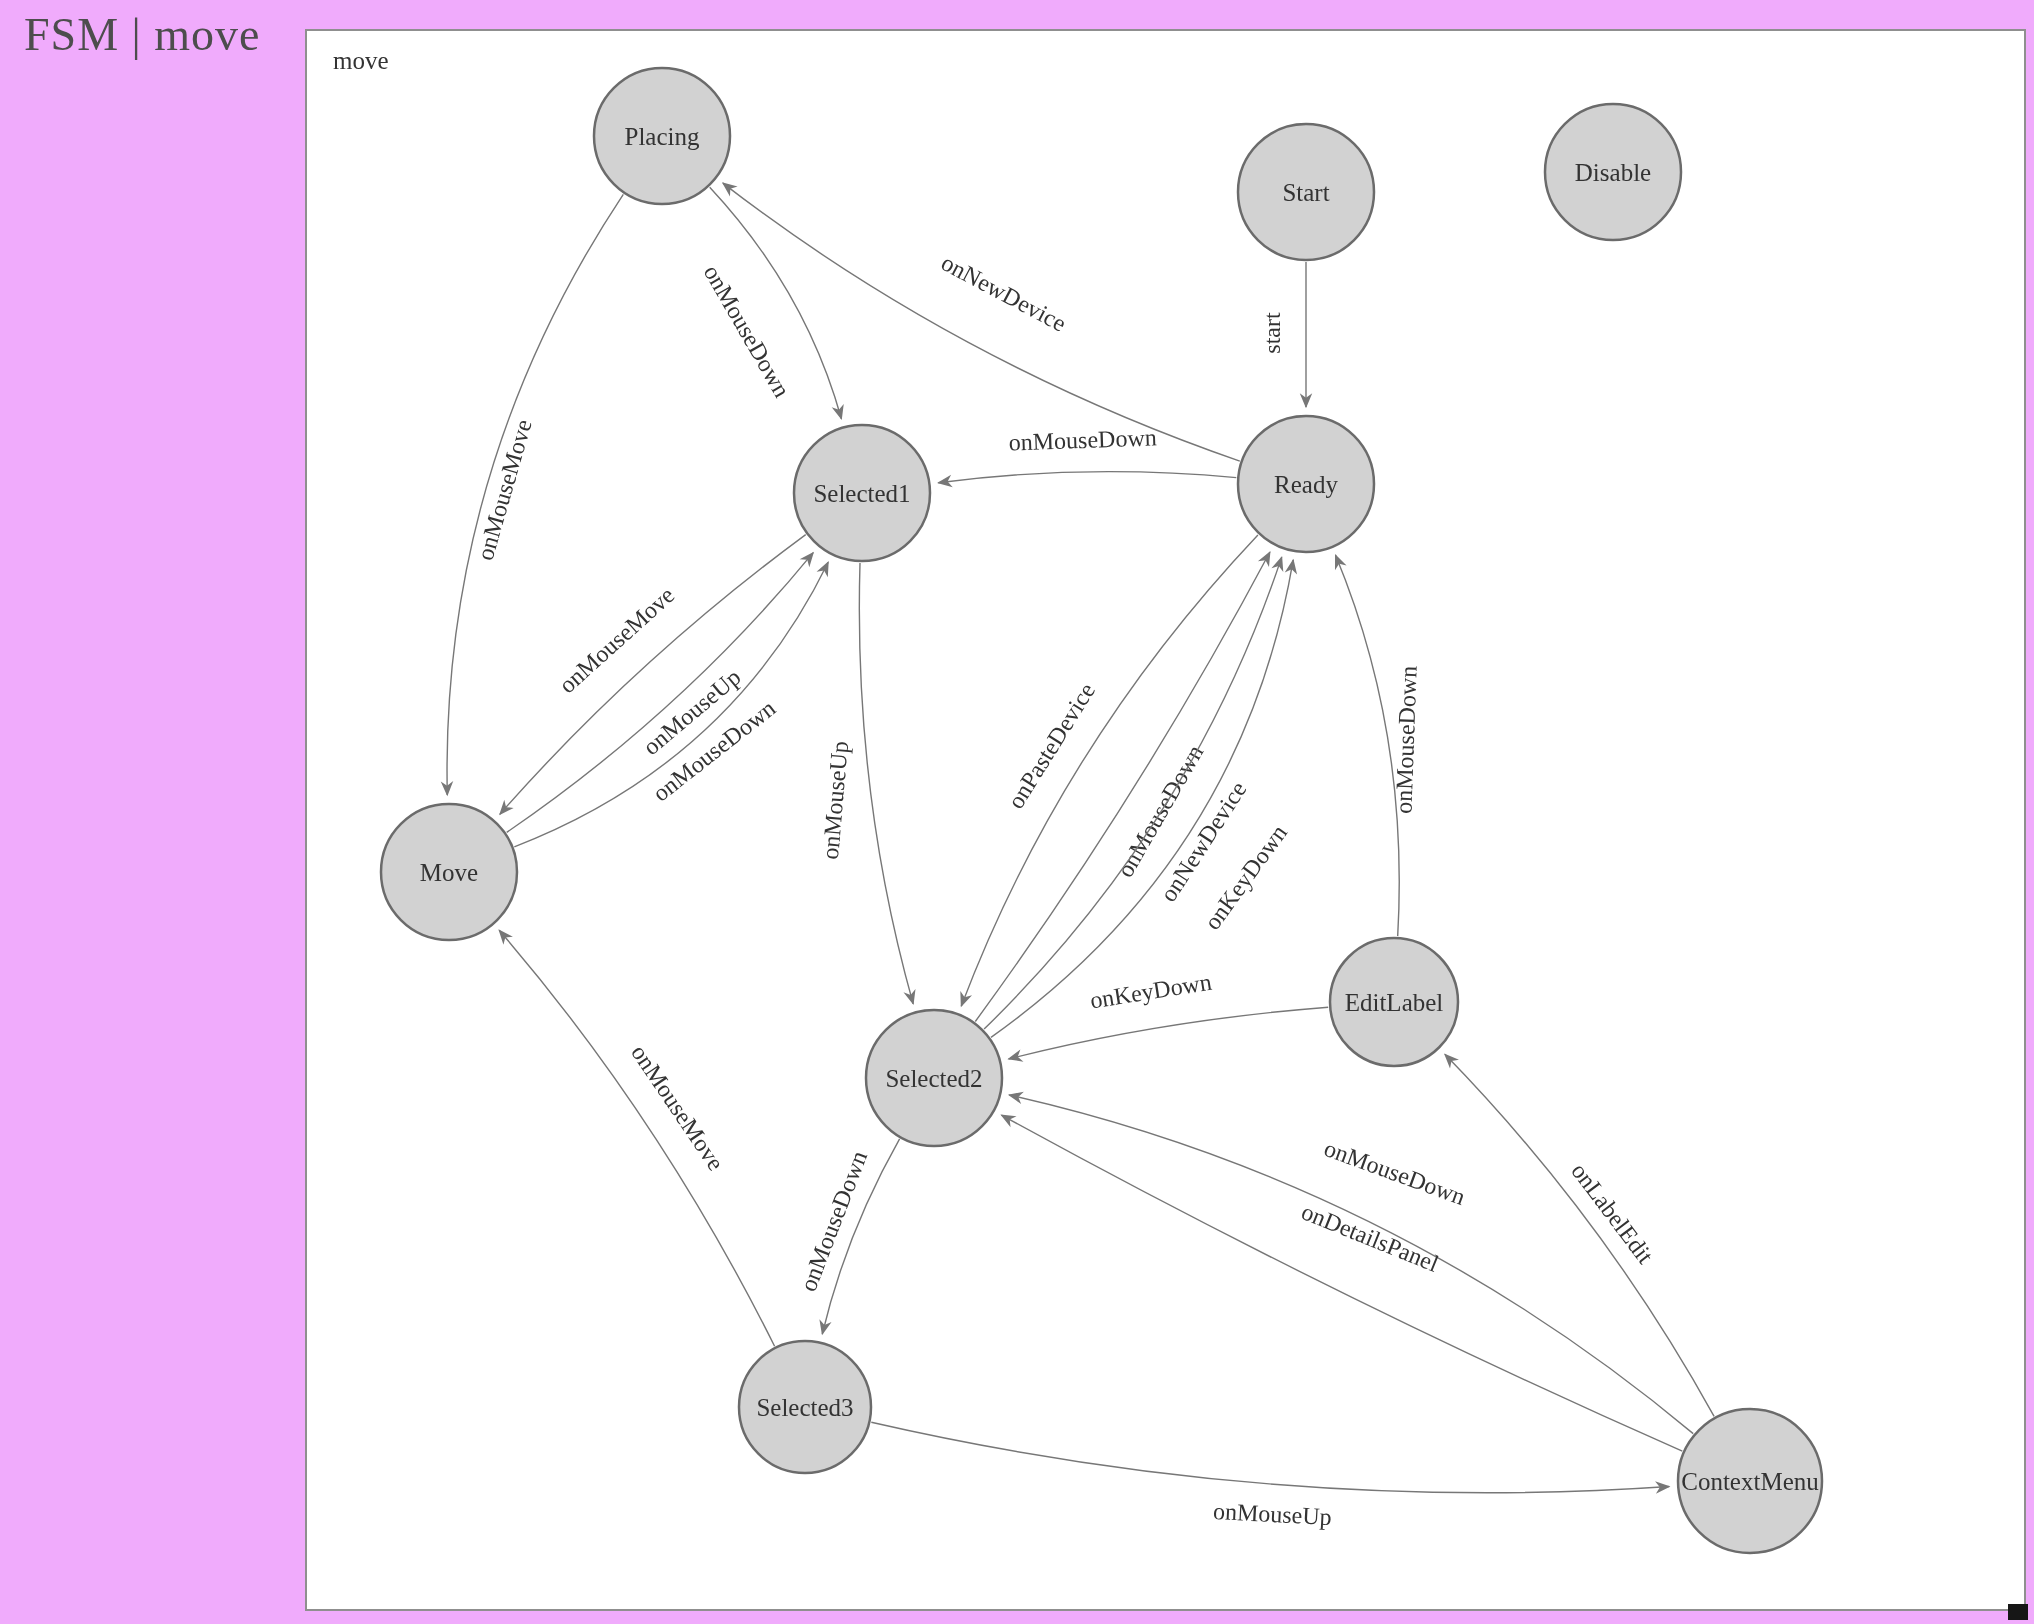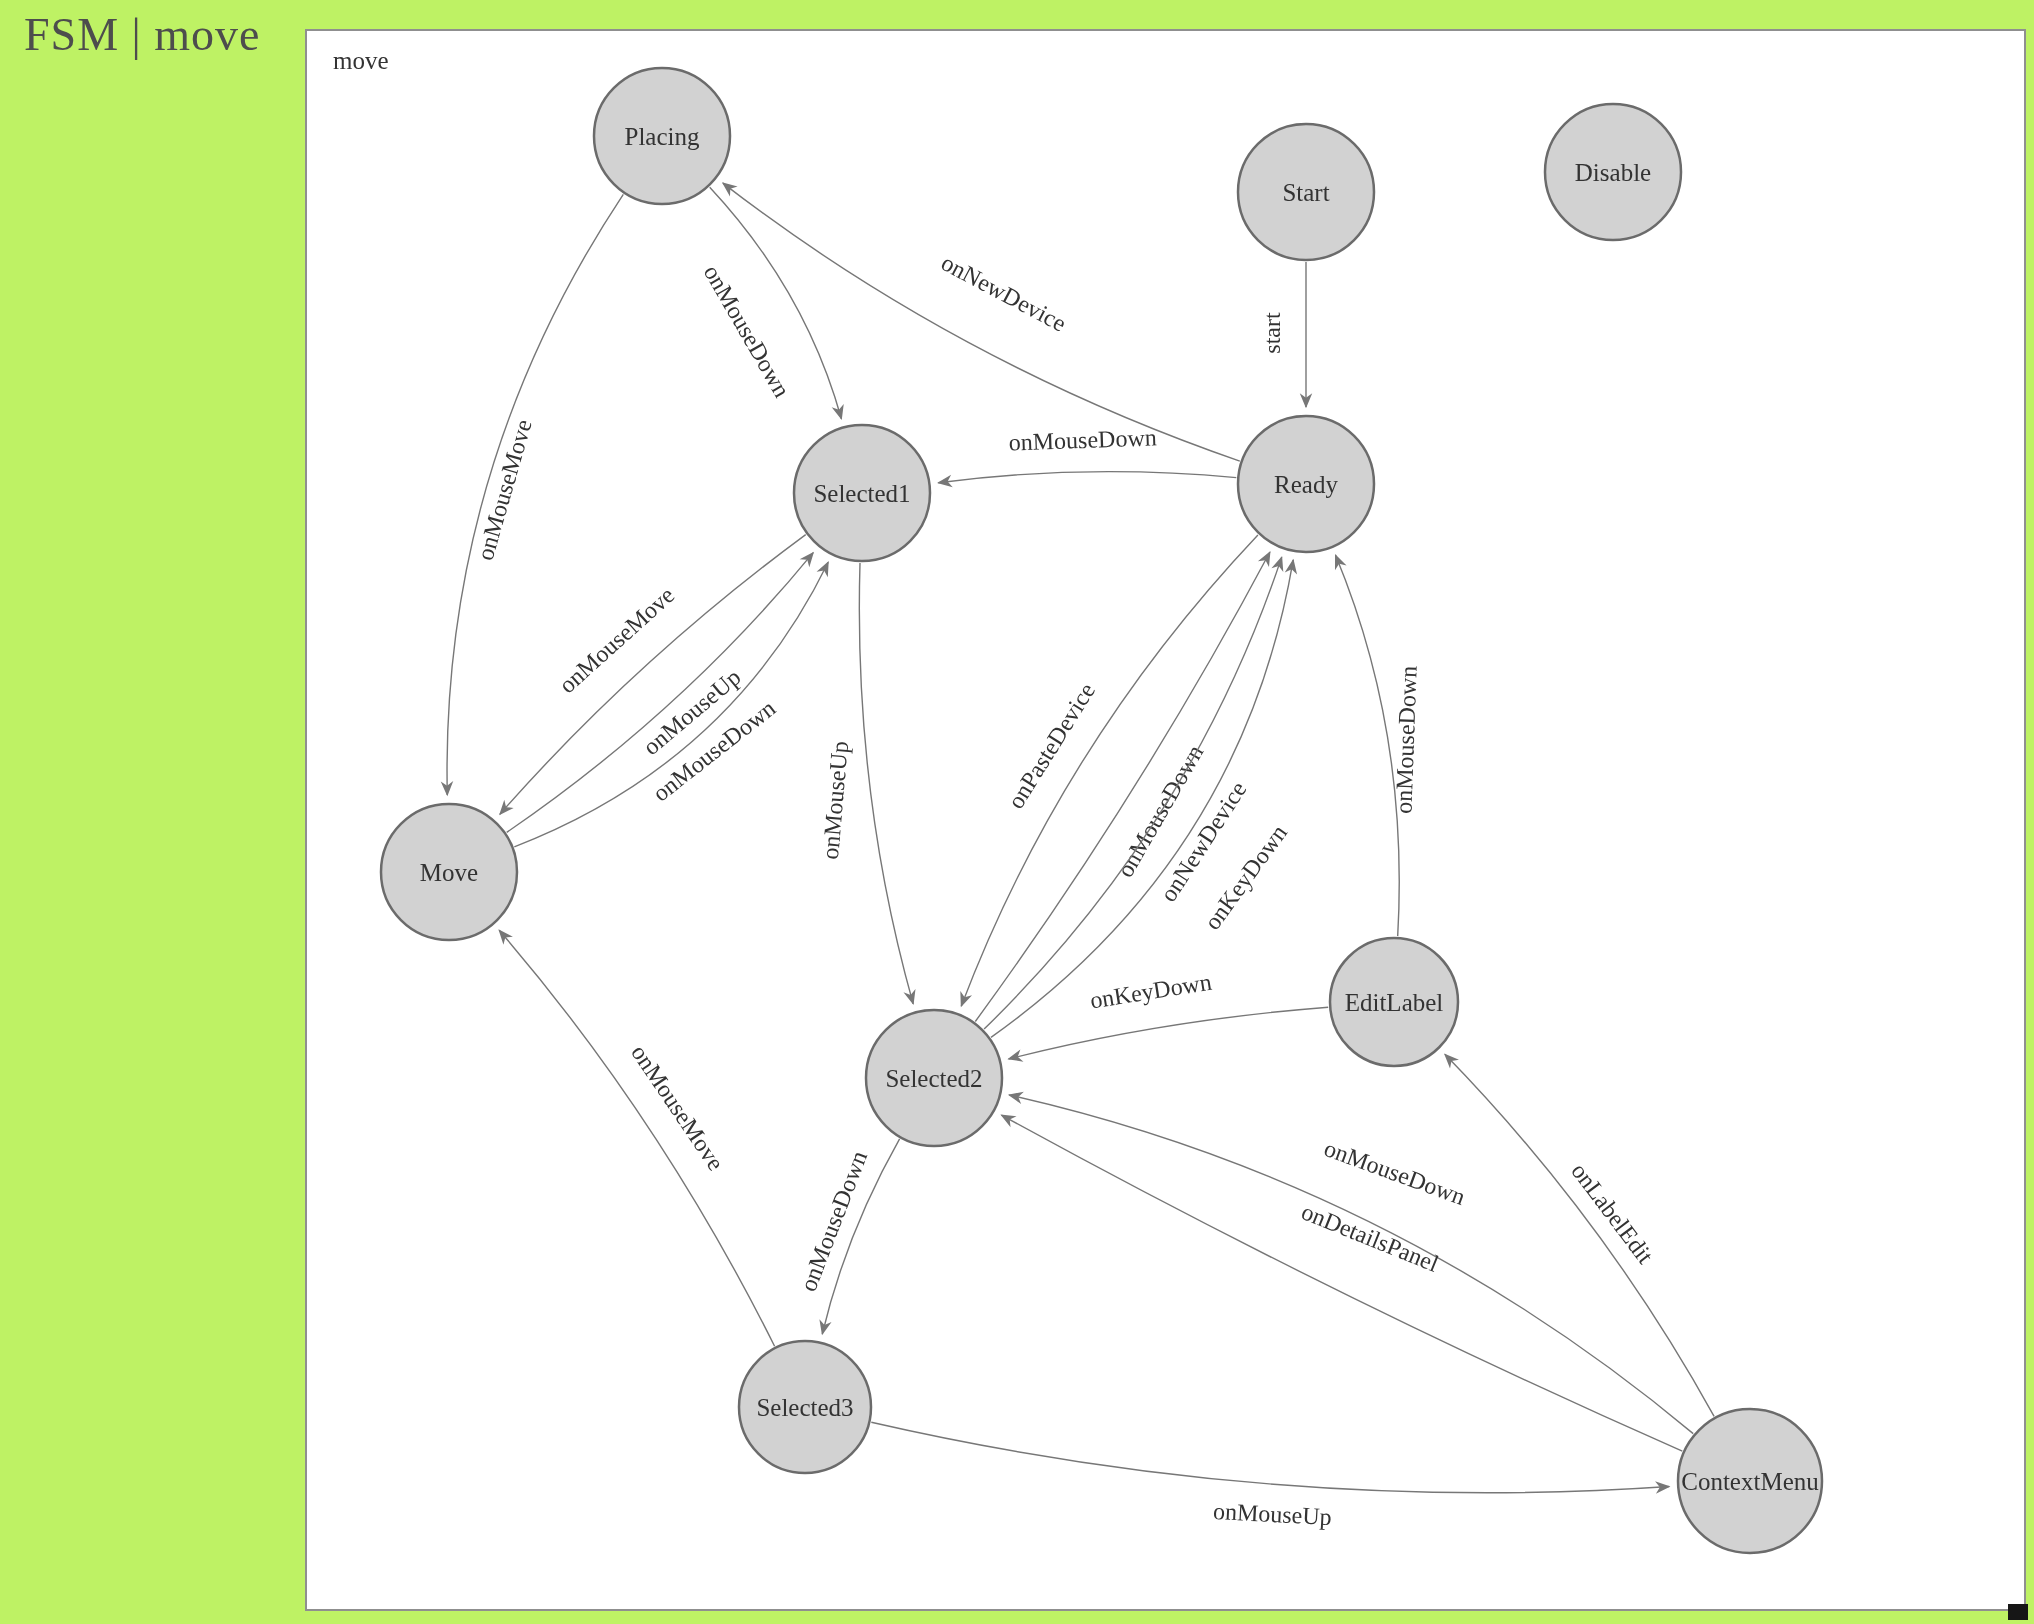--- a/index.html
+++ b/index.html
@@ -1,18 +1,18 @@
 <!DOCTYPE html>
 <html style="--node-fill: #d2d2d2; --node-stroke: #6b6b6b; --edge: #777777; --text: #333333;"><head>
 <meta charset="utf-8">
 <style>
   * { box-sizing: border-box; }
   html,body { margin:0; padding:0; background:#ffffff; }
   body { font-family:"Liberation Serif","DejaVu Serif",serif; }
-  .stage { position:relative; width:2034px; height:1624px; background:#bef264; overflow:hidden; }
+  .stage { position:relative; width:2034px; height:1624px; background:#f0abfc; overflow:hidden; }
   .title { position:absolute; left:24px; top:8px; margin:0; font-size:46px; font-weight:400;
            color:#4d4d4d; letter-spacing:1px; }
   .canvas { position:absolute; left:305px; top:29px; width:1721px; height:1582px;
             border:2px solid #8f8f8f; background:#fff; }
   .canvas-label { position:absolute; left:26px; top:16px; font-size:25px; color:#333; }
   svg.fsm { position:absolute; left:0; top:0; }
   .edge { fill:none; stroke:var(--edge,#777777); stroke-width:1.4px; }
   .node-circle { fill:var(--node-fill,#d2d2d2); stroke:var(--node-stroke,#6b6b6b); stroke-width:2.5px; }
   .node-label { font-family:"Liberation Serif","DejaVu Serif",serif; font-size:25px;
                 fill:var(--text,#333333); text-anchor:middle; dominant-baseline:central; }

